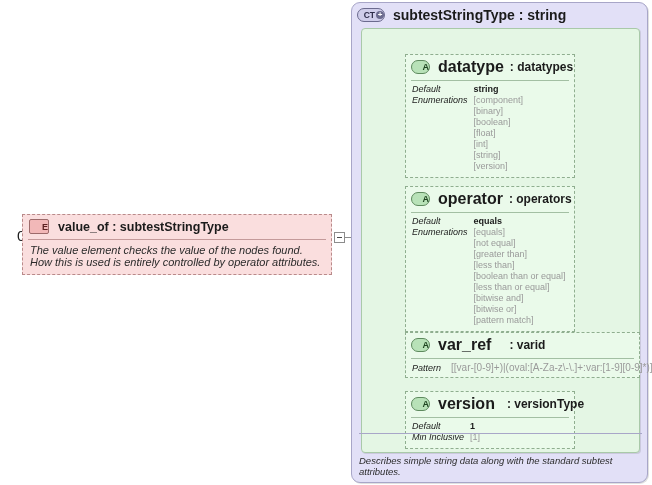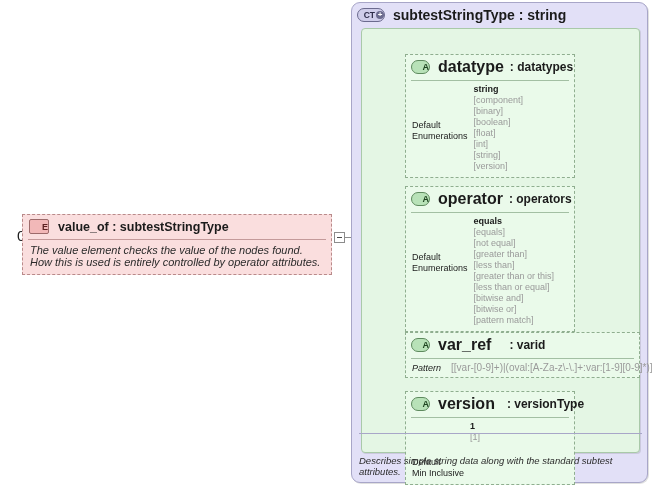--- a/index.html
+++ b/index.html
@@ -247,23 +247,23 @@
     background: #a3bfa3;
     margin: 0 5px;
   }
   .facet-table {
     display: flex;
     padding: 3px 0 5px 6px;
     font-size: 9px;
     line-height: 11px;
   }
   .facet-labels {
-    color: #1b1b1b;
-    white-space: nowrap;
-    margin-top: 36px;
+    font-style: italic;
+    color: #1b1b1b;
+    white-space: nowrap;
   }
   .facet-values {
     margin-left: 6px;
     color: #9a9a9a;
     white-space: nowrap;
   }
   .facet-values .default-val {
     color: #1b1b1b;
     font-weight: bold;
   }
@@ -372,21 +372,21 @@
         <div class="facet-labels">
           <div>Default</div>
           <div>Enumerations</div>
         </div>
         <div class="facet-values">
           <div class="default-val">equals</div>
           <div>[equals]</div>
           <div>[not equal]</div>
           <div>[greater than]</div>
           <div>[less than]</div>
-          <div>[greater than or this]</div>
+          <div>[boolean than or equal]</div>
           <div>[less than or equal]</div>
           <div>[bitwise and]</div>
           <div>[bitwise or]</div>
           <div>[pattern match]</div>
         </div>
       </div>
     </div>
 
     <div class="attr-box" style="left:43px; top:303px; width:235px;">
       <div class="attr-header">

